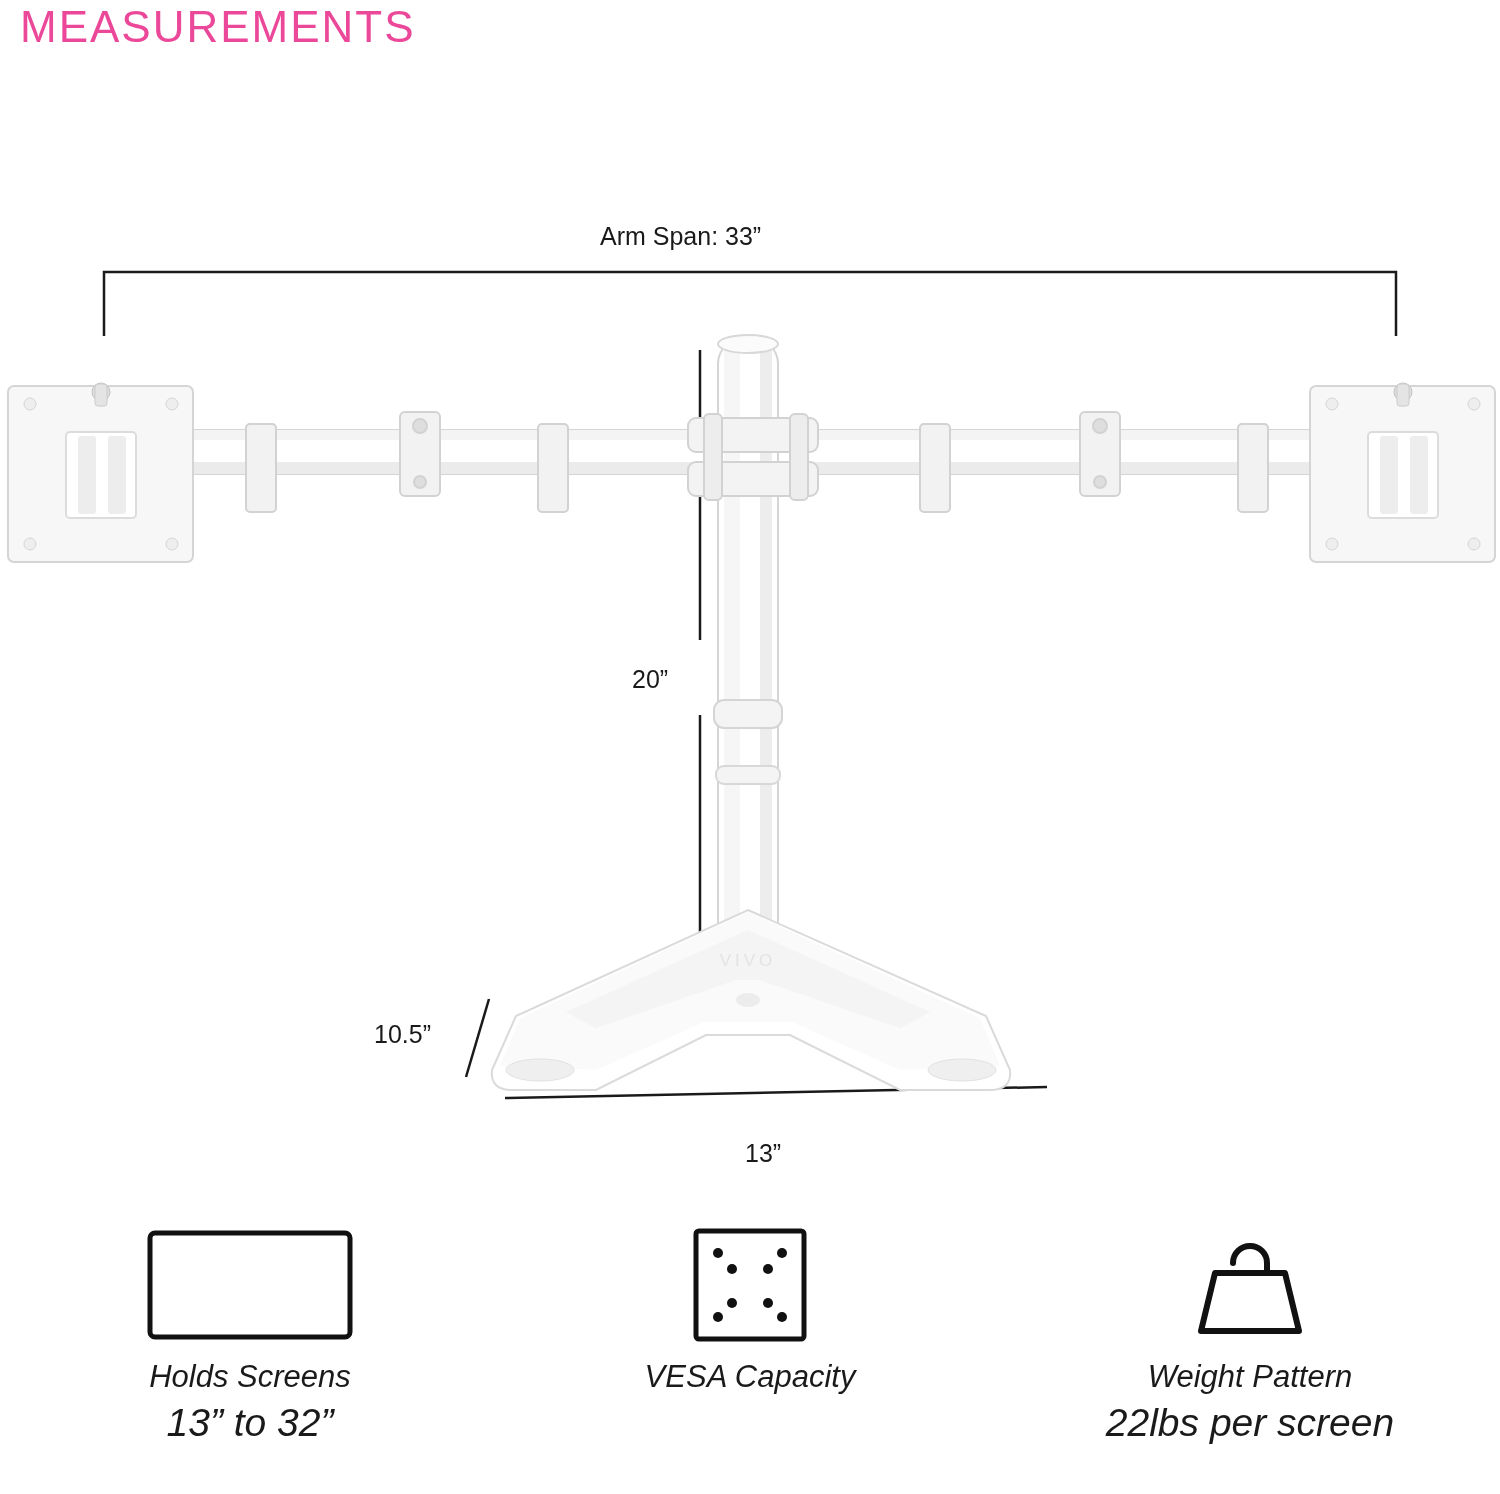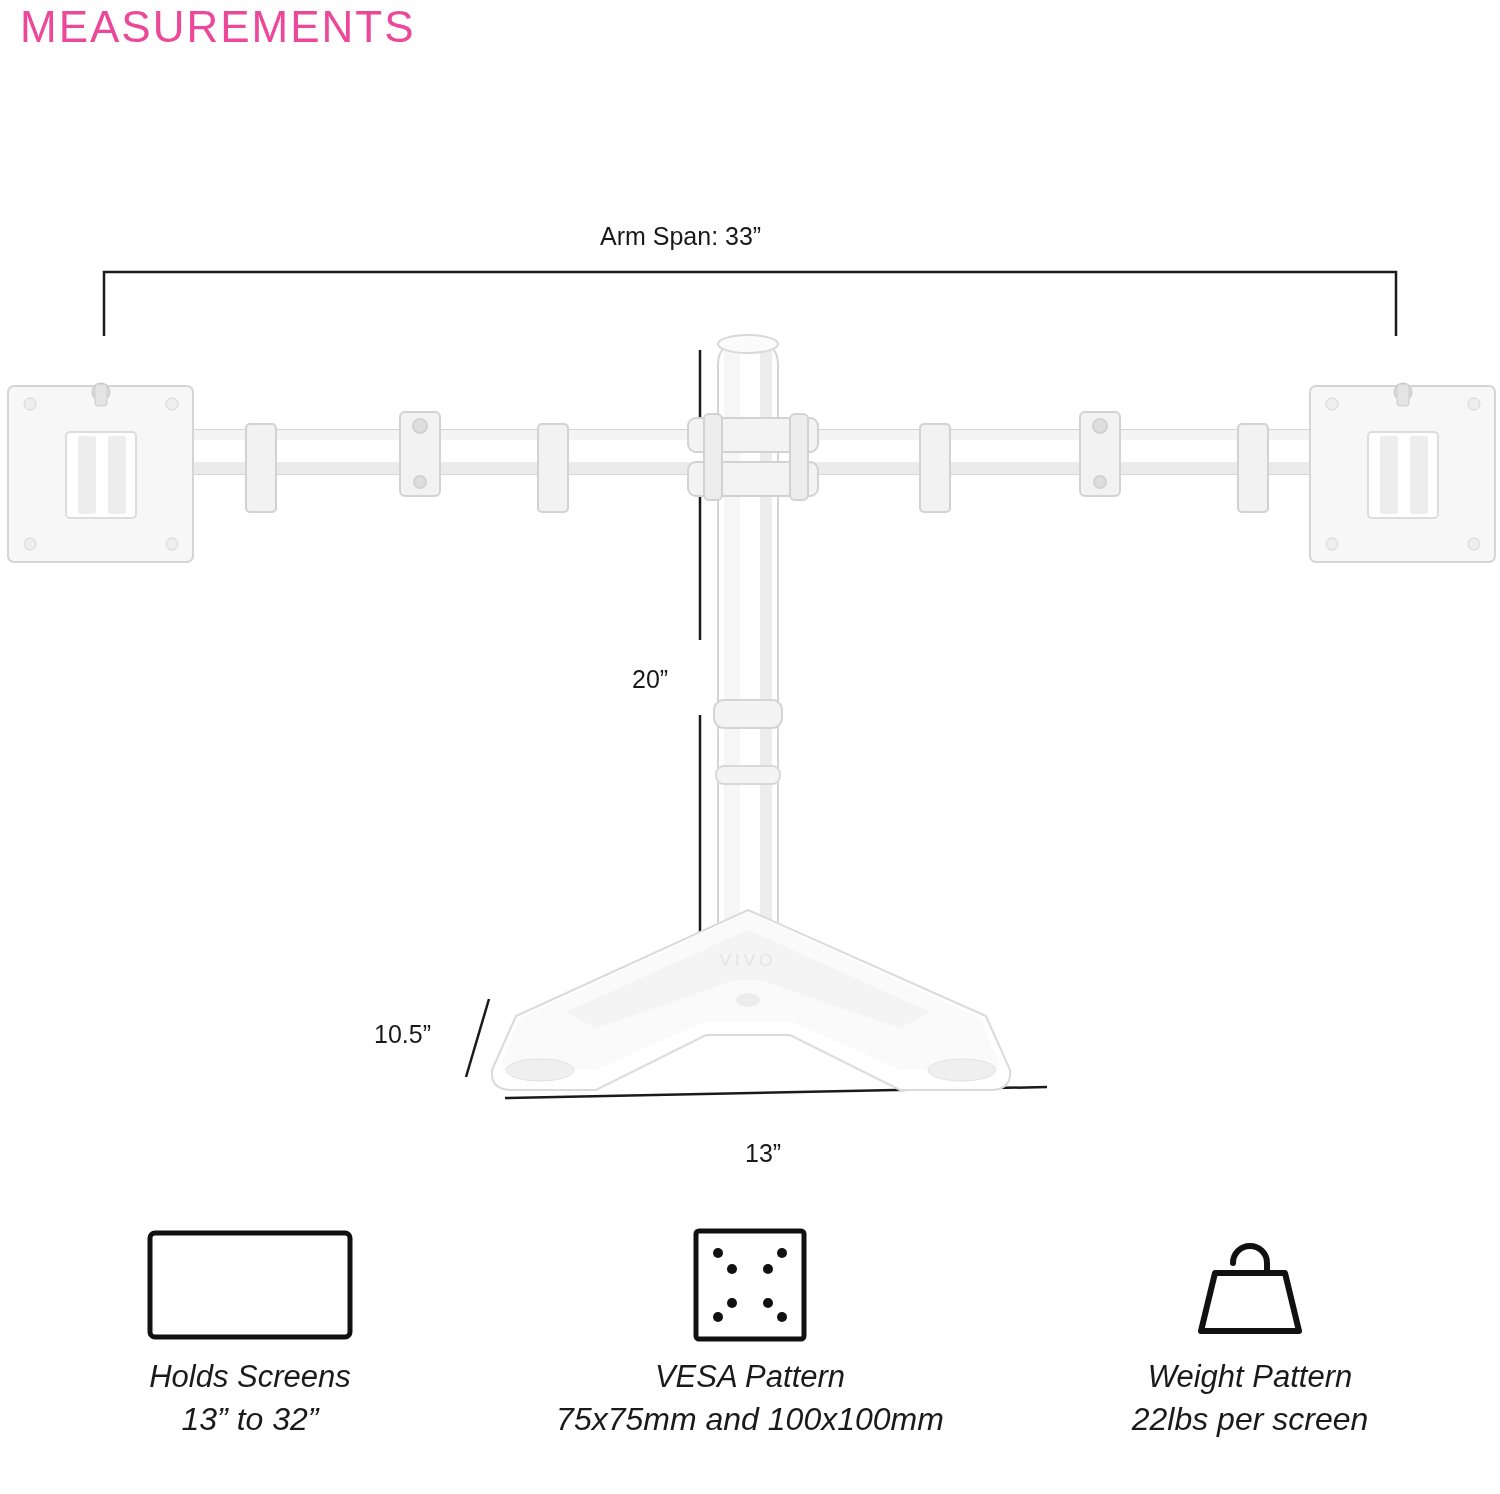--- a/index.html
+++ b/index.html
@@ -68,21 +68,21 @@
     align-items: center;
     justify-content: center;
   }
   .feature-title {
     font-size: 31px;
     margin-top: 14px;
     text-align: center;
     white-space: nowrap;
   }
   .feature-sub {
-    font-size: 32px;
+    font-size: 39px;
     margin-top: 6px;
     text-align: left;
     white-space: nowrap;
   }
 </style>
 </head>
 <body>
 
 <div id="page-title">MEASUREMENTS</div>
 
@@ -217,22 +217,21 @@
         <circle cx="28" cy="28" r="5" fill="#111111"></circle>
         <circle cx="92" cy="28" r="5" fill="#111111"></circle>
         <circle cx="28" cy="92" r="5" fill="#111111"></circle>
         <circle cx="92" cy="92" r="5" fill="#111111"></circle>
         <circle cx="42" cy="44" r="5" fill="#111111"></circle>
         <circle cx="78" cy="44" r="5" fill="#111111"></circle>
         <circle cx="42" cy="78" r="5" fill="#111111"></circle>
         <circle cx="78" cy="78" r="5" fill="#111111"></circle>
       </svg>
     </div>
-    <div class="feature-title">VESA Pattern</div>
-    <div class="feature-sub">75x75mm and 100x100mm</div>
+    <div class="feature-title">VESA Capacity</div>
   </div>
 
   <div class="feature">
     <div class="feature-icon">
       <svg width="130" height="120" viewBox="0 0 130 120">
         <path d="M48 38 a17 17 0 0 1 34 0 v10" fill="none" stroke="#111111" stroke-width="6" stroke-linecap="round"></path>
         <path d="M30 48 h70 l14 58 H16 Z" fill="#ffffff" stroke="#111111" stroke-width="6" stroke-linejoin="round"></path>
       </svg>
     </div>
     <div class="feature-title">Weight Pattern</div>

